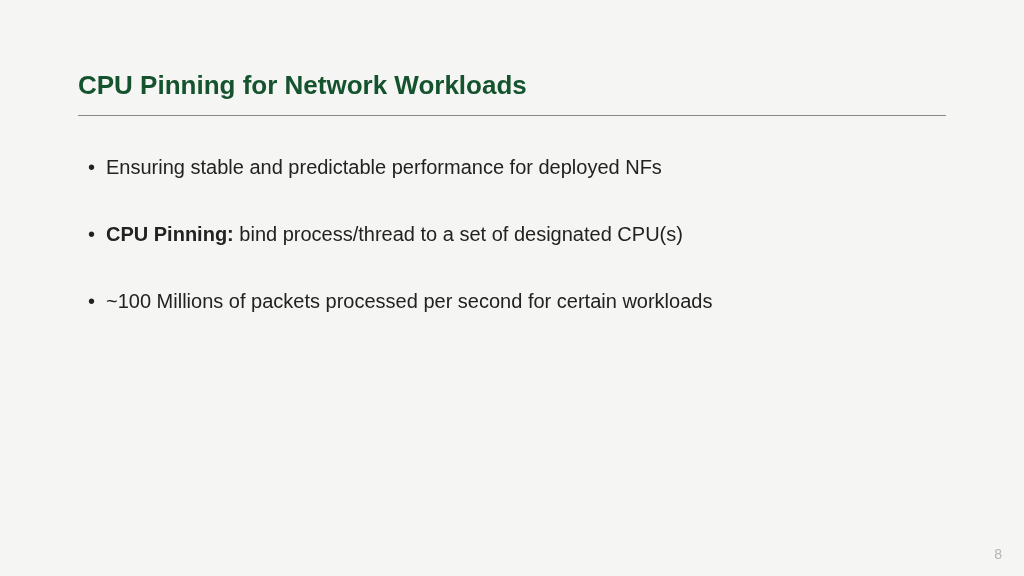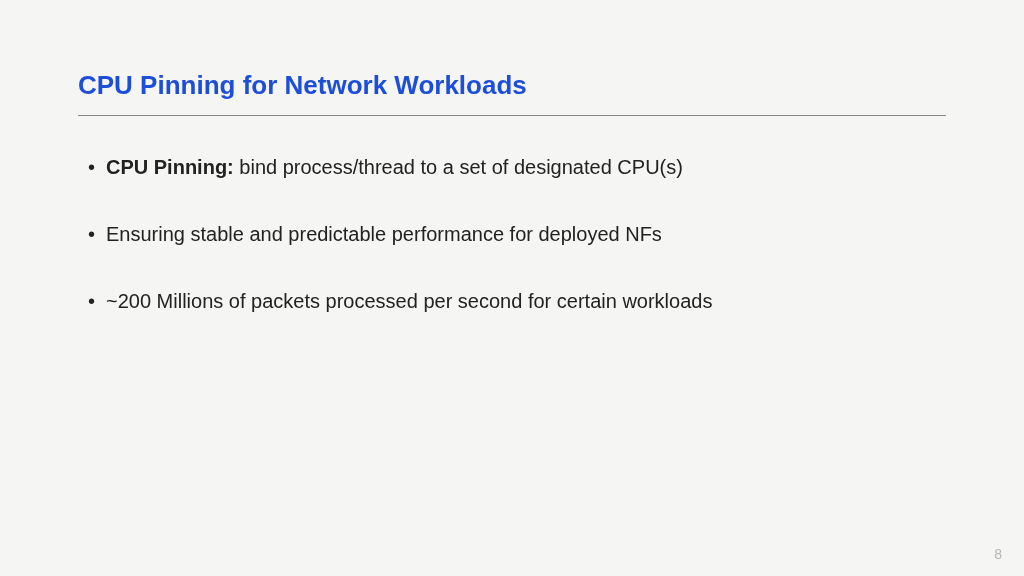--- a/index.html
+++ b/index.html
@@ -15,21 +15,21 @@
       color: #1a1a1a;
       position: relative;
       overflow: hidden;
     }
     .slide {
       padding: 70px 78px 0 78px;
     }
     .title {
       font-size: 26px;
       font-weight: bold;
-      color: #1d4ed8;
+      color: #14532d;
       margin-bottom: 14px;
     }
     .divider {
       border: none;
       border-top: 1px solid #888;
       margin-bottom: 38px;
     }
     .bullets {
       list-style: none;
       padding-left: 10px;
@@ -61,24 +61,24 @@
     }
   </style>
 </head>
 <body>
 
 <div class="slide">
   <h1 class="title">CPU Pinning for Network Workloads</h1>
   <hr class="divider">
   <ul class="bullets">
     <li>
+      <span class="bold-lead"></span><span>Ensuring stable and predictable performance for deployed NFs</span>
+    </li>
+    <li>
       <span class="bold-lead">CPU Pinning:</span><span> bind process/thread to a set of designated CPU(s)</span>
     </li>
     <li>
-      <span class="bold-lead"></span><span>Ensuring stable and predictable performance for deployed NFs</span>
-    </li>
-    <li>
-      <span class="bold-lead"></span><span>~200 Millions of packets processed per second for certain workloads</span>
+      <span class="bold-lead"></span><span>~100 Millions of packets processed per second for certain workloads</span>
     </li>
   </ul>
 </div>
 
 <div class="page-number">8</div>
 
 </body></html>

